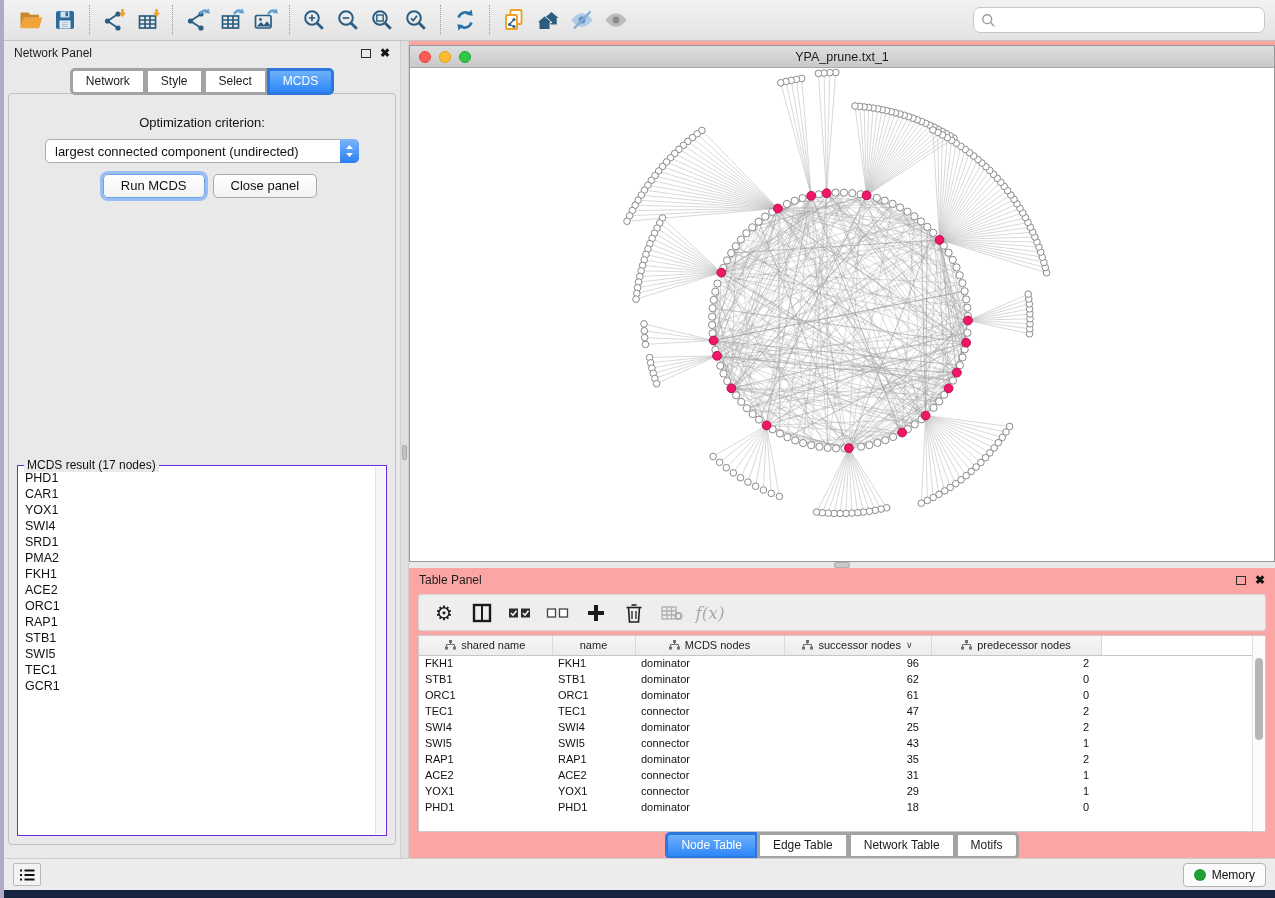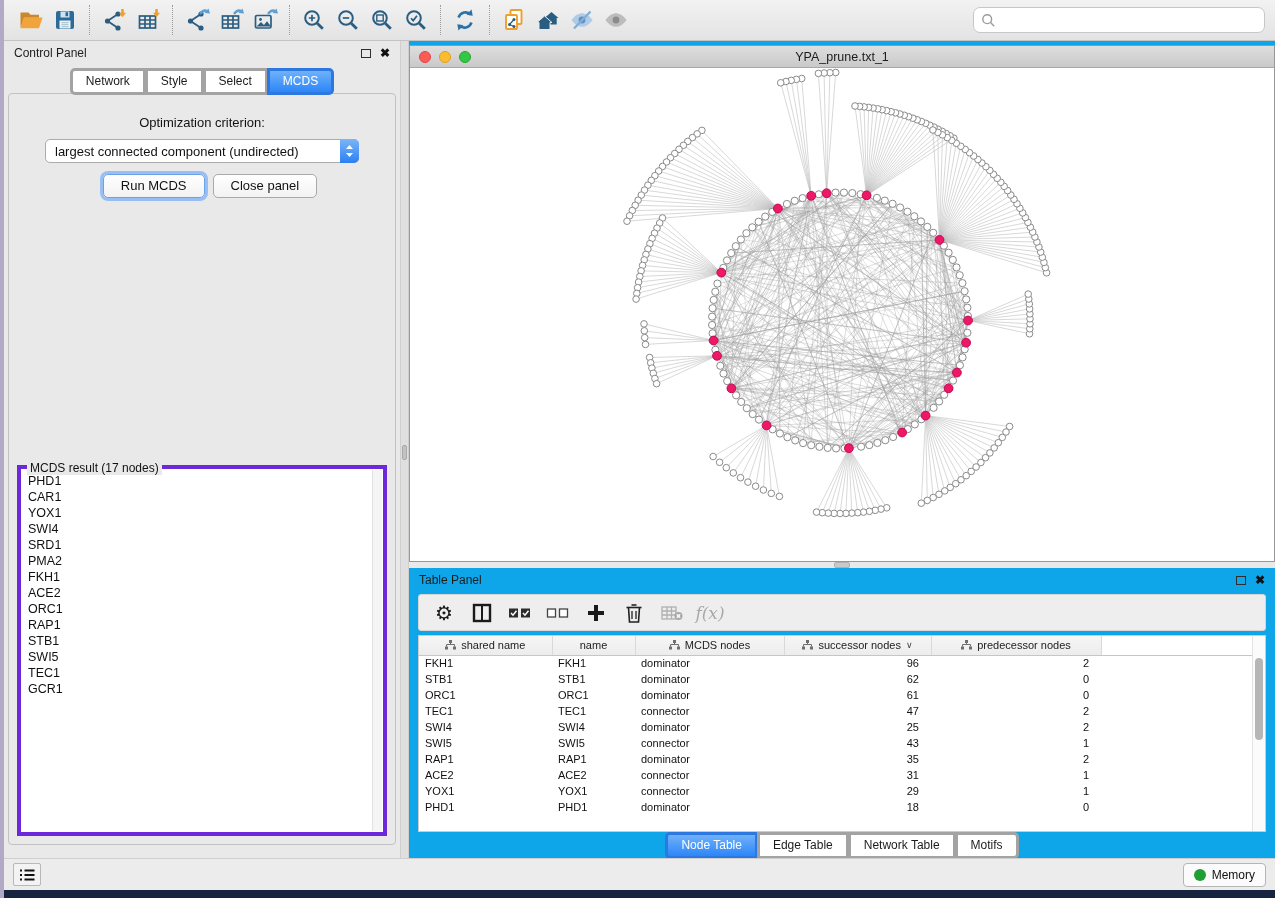--- a/index.html
+++ b/index.html
@@ -13,40 +13,40 @@
   .tb-btn { width:34px; height:32px; display:flex; align-items:center; justify-content:center; cursor:default; }
   .tb-sep { width:1px; height:30px; border-left:1px dotted #9b9b9b; margin:0 7px; }
   .search-box { margin-left:auto; width:292px; height:26px; background:#fff; border:1px solid #c7c7c7; border-radius:7px; display:flex; align-items:center; padding:0 7px; }
   .search-box input { border:none; outline:none; flex:1; font-size:12px; font-family:"Liberation Sans",sans-serif; background:transparent; }
 
   
   .main { flex:1; display:flex; min-height:0; }
   .left-panel { width:396px; flex:0 0 396px; position:relative; background:#e9e9e9; }
   .v-divider { width:9px; flex:0 0 9px; background:#dfdfdf; border-left:1px solid #cfcfcf; border-right:1px solid #cfcfcf; position:relative; }
   .v-divider .handle { position:absolute; top:404px; left:1px; width:5px; height:15px; background:#c2c2c2; border:1px solid #a9a9a9; border-radius:2px; }
-  .right-col { flex:1; display:flex; flex-direction:column; min-width:0; background:#0ea5e9; }
+  .right-col { flex:1; display:flex; flex-direction:column; min-width:0; background:#fca5a5; }
 
   
   .panel-header { height:24px; display:flex; align-items:center; padding:0 10px; font-size:12px; color:#1d1d1d; }
   .panel-header .win-icons { margin-left:auto; display:flex; align-items:center; gap:9px; }
   .float-box { width:10px; height:9px; border:1.5px solid #2e2e2e; display:inline-block; }
   .close-x { font-size:12px; font-weight:bold; color:#111; line-height:10px; }
   .cp-tabs { display:flex; justify-content:center; margin-top:3px; position:relative; z-index:2; }
   .seg { background:#fff; border:3px solid #a3a3a3; padding:3px 13px 4px; font-size:12px; color:#1c1c1c; margin-left:-1px; cursor:default; }
   .seg:first-child { border-top-left-radius:5px; border-bottom-left-radius:5px; margin-left:0; }
   .seg:last-child { border-top-right-radius:5px; border-bottom-right-radius:5px; }
   .seg.active { background:linear-gradient(#6fb1fa,#2d86f8); border-color:#2d78e0; color:#fff; }
   .cp-content { position:absolute; left:4px; right:4px; top:52px; bottom:13px; border:1px solid #c2c2c2; border-radius:4px; background:#e9e9e9; }
   .opt-label { text-align:center; margin-top:21px; font-size:13px; color:#111; }
   .criterion { position:absolute; left:36px; right:36px; top:45px; height:24px; background:#fff; border:1px solid #ababab; border-radius:5px; display:flex; align-items:center; font-size:13px; color:#111; padding-left:9px; }
   .criterion .stepper { margin-left:auto; width:19px; height:24px; margin-right:-1px; border-radius:0 5px 5px 0; background:linear-gradient(#7cb5f9,#2a80f2); display:flex; flex-direction:column; align-items:center; justify-content:center; gap:2px; }
   .cp-buttons { position:absolute; top:80px; left:16px; right:0; display:flex; justify-content:center; gap:8px; }
   .btn { background:linear-gradient(#ffffff,#f2f2f2); border:1px solid #a9a9a9; border-radius:5px; font-size:13px; color:#111; padding:3px 17px 4px; font-family:"Liberation Sans",sans-serif; }
   .btn.focus-ring { box-shadow:0 0 0 3px rgba(110,168,250,.65); border-color:#6aa3e8; }
-  .result-box { position:absolute; left:8px; right:8px; top:371px; bottom:8px; border:4px solid #6d28d9; background:#fff; }
+  .result-box { position:absolute; left:8px; right:8px; top:371px; bottom:8px; border:1px solid #6d28d9; background:#fff; }
   .result-title { position:absolute; top:-8px; left:6px; background:#e9e9e9; padding:0 3px; font-size:12px; color:#111; }
   .result-list { position:absolute; inset:1px 11px 1px 1px; overflow:hidden; padding:3px 0 0 6px; }
   .result-list div { font-size:12.5px; line-height:16px; color:#111; }
   .result-scroll { position:absolute; top:1px; bottom:1px; right:1px; width:10px; background:#f5f5f5; border-left:1px solid #e2e2e2; }
 
   
   .net-frame { margin-top:4px; height:517px; flex:0 0 517px; border:1px solid #979797; background:#fff; display:flex; flex-direction:column; }
   .net-titlebar { height:22px; flex:0 0 22px; background:linear-gradient(#dedede,#c9c9c9); border-bottom:1px solid #a8a8a8; position:relative; display:flex; align-items:center; }
   .lights { display:flex; gap:8px; padding-left:9px; }
   .light { width:12px; height:12px; border-radius:50%; }
@@ -267,21 +267,21 @@
           </svg>
       </span>
       <input type="text" placeholder="" style="">
     </div>
   </div>
 
   <div class="main">
 
     <div class="left-panel">
       <div class="panel-header">
-        <span>Control Panel</span>
+        <span>Network Panel</span>
         <span class="win-icons">
           <span class="float-box"></span>
           <span class="close-x">✖</span>
         </span>
       </div>
       <div class="cp-tabs" id="cp-tabs">
           <div class="seg">Network</div>
           <div class="seg">Style</div>
           <div class="seg">Select</div>
           <div class="seg active">MCDS</div>

